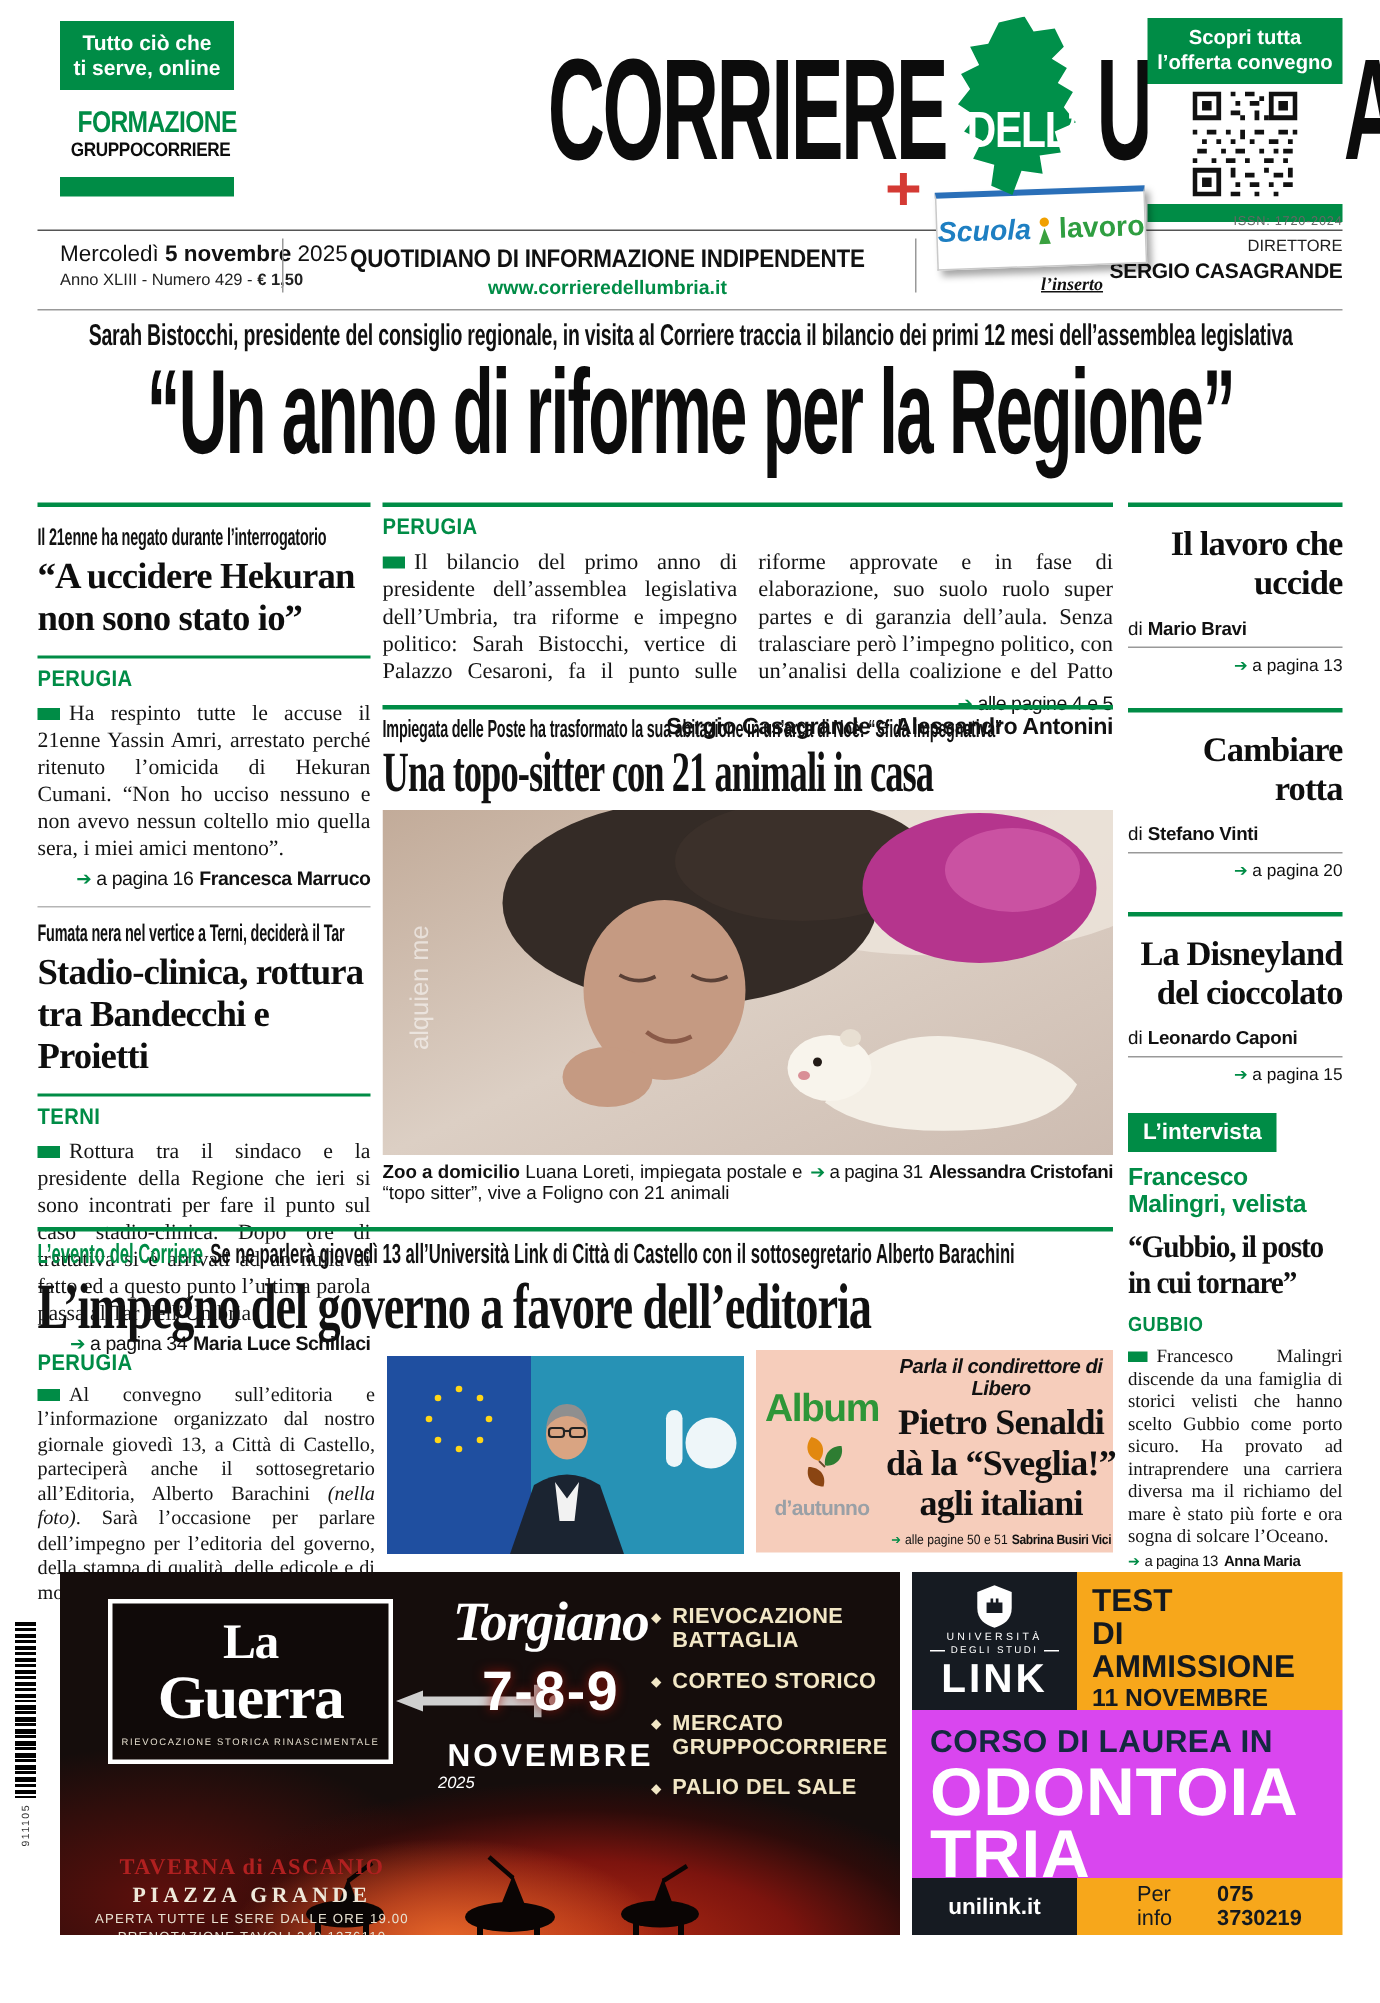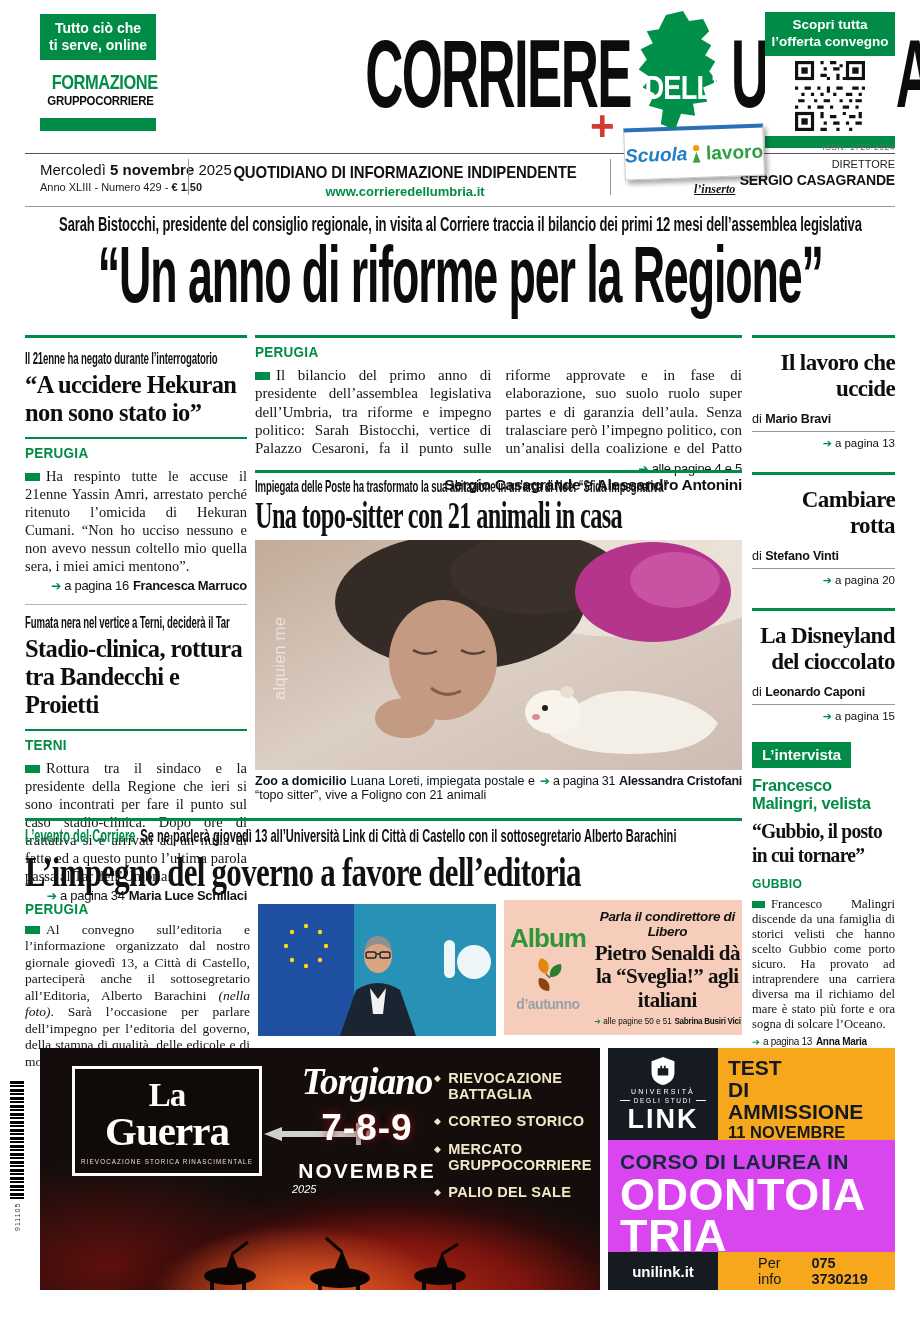--- a/index.html
+++ b/index.html
@@ -119,21 +119,21 @@
   .bottomrow { position:absolute; left:25px; top:900px; width:717px; display:flex; gap:8px; }
   .br-text { width:225px; flex:0 0 auto; }
   .br-text .body { font-size:13.5px; line-height:1.22; margin-top:4px; }
   .br-photo { width:238px; height:132px; flex:0 0 auto; margin-top:4px; }
   .album { width:238px; height:135px; flex:0 0 auto; background:#f6cdbb; display:flex; align-items:center; padding:8px 6px; gap:0; }
   .al-left { width:78px; text-align:center; }
   .al-t1 { color:#2e9638; font-weight:900; font-size:26px; letter-spacing:-1px; }
   .al-t2 { color:#9aa0a6; font-weight:900; font-size:14px; letter-spacing:-.5px; }
   .al-right { flex:1; text-align:center; }
   .al-kick { font-weight:bold; font-style:italic; font-size:13.5px; letter-spacing:-.3px; }
-  .al-head { font-family:"Liberation Serif","DejaVu Serif",serif; font-weight:bold; font-size:21px; line-height:1.12; letter-spacing:-.5px; margin-top:3px; }
+  .al-head { font-family:"Liberation Serif","DejaVu Serif",serif; font-weight:bold; font-size:24px; line-height:1.12; letter-spacing:-.5px; margin-top:3px; }
   .al-pref { font-size:9px; margin-top:4px; white-space:nowrap; transform:scaleX(.9); transform-origin:50% 50%; }
 
   
   .barcode { position:absolute; left:-58px; top:1148px; width:150px; height:16px; transform:rotate(-90deg); display:flex; align-items:center; gap:4px; }
   .bc-num { font-size:7px; letter-spacing:1px; color:#333; }
   .bc-bars { flex:1; height:14px; background:repeating-linear-gradient(90deg,#000 0 2px,#fff 2px 3px,#000 3px 6px,#fff 6px 8px); }
 
   .ad-torgiano { position:absolute; left:40px; top:1048px; width:560px; height:242px; background:#150d0c; overflow:hidden; color:#fff; }
   .fire { position:absolute; inset:0;
     background:
@@ -455,20 +455,26 @@
     </svg>
 
     <div class="gw-box">
       <div class="gw-t">
         <span class="l1">La</span>
         <span class="l2">Guerra</span>
       </div>
       <div class="gw-sub">RIEVOCAZIONE STORICA RINASCIMENTALE</div>
     </div>
 
+    <div class="tav">
+      <div class="tav1">TAVERNA di ASCANIO</div>
+      <div class="tav2">PIAZZA GRANDE</div>
+      <div class="tav3">APERTA TUTTE LE SERE DALLE ORE 19.00</div>
+      <div class="tav3">PRENOTAZIONE TAVOLI 349 1376110</div>
+    </div>
 
     <div class="torg">
       <div class="torg-t">Torgiano</div>
       <div class="dates">
         <svg width="180" height="22" viewBox="0 0 180 22">
           <path d="M2 11 L20 4 V8 H96 V14 H20 V18 Z" fill="#cfcfcf"></path>
           <rect x="94" y="0" width="5" height="22" fill="#b9b9b9"></rect>
           <circle cx="108" cy="11" r="4" fill="#b9b9b9"></circle>
         </svg>
         <span class="num">7-8-9</span>

